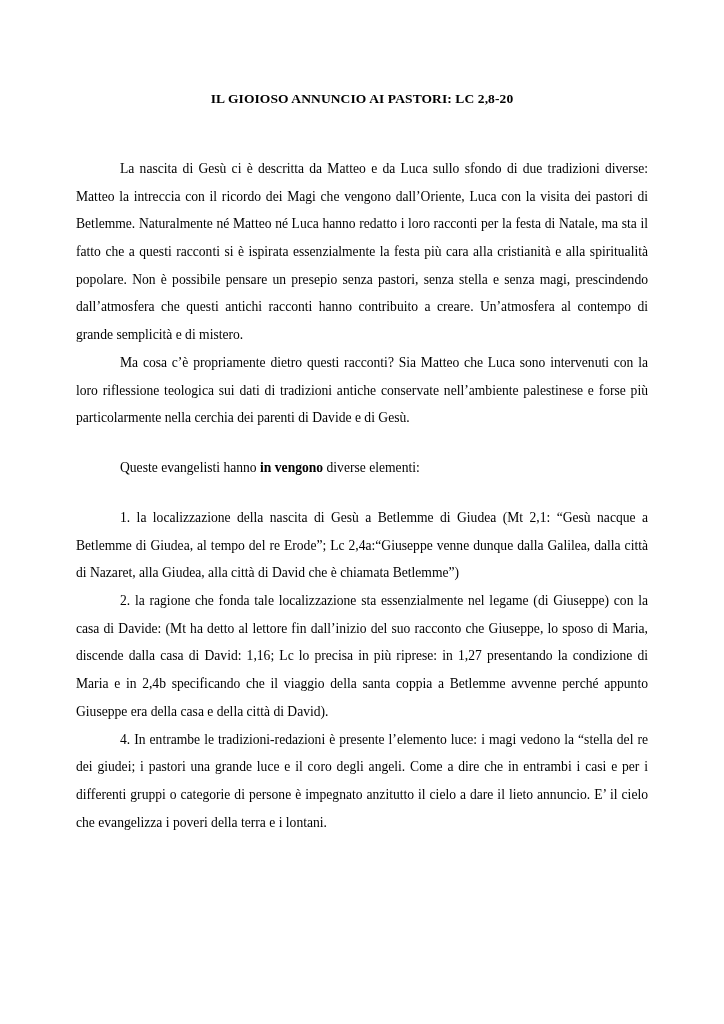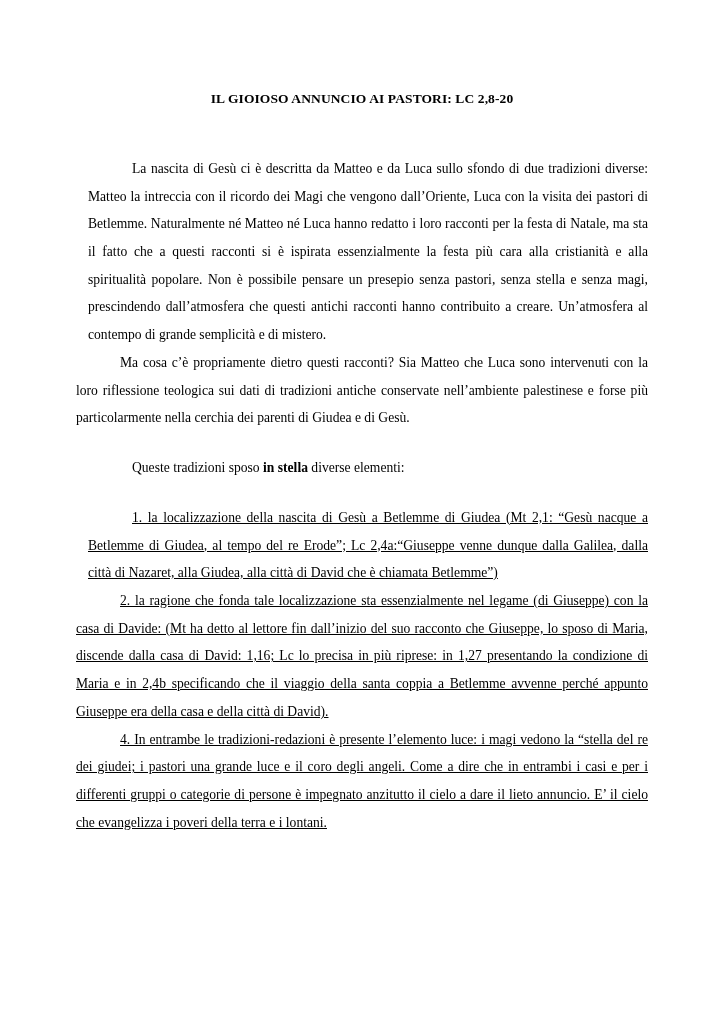--- a/index.html
+++ b/index.html
@@ -36,45 +36,43 @@
     text-align: justify;
     font-size: 13.6px;
     line-height: 2.04;
     text-justify: inter-word;
   }
   p.indent {
     text-indent: 44px;
   }
   p.gap-before {
     margin-top: 22px;
-    margin-left: 12px;
   }
   .bold {
     font-weight: bold;
   }
   .numbered {
     text-indent: 44px;
-    text-decoration: underline;
   }
 </style>
 </head>
 <body>
 
 <div class="page">
 
   <h1 class="doc-title">IL GIOIOSO ANNUNCIO AI PASTORI: LC 2,8-20</h1>
 
   <div class="body-block">
 
     <p class="indent gap-before">La nascita di Gesù ci è descritta da Matteo e da Luca sullo sfondo di due tradizioni diverse: Matteo la intreccia con il ricordo dei Magi che vengono dall’Oriente, Luca con la visita dei pastori di Betlemme. Naturalmente né Matteo né Luca hanno redatto i loro racconti per la festa di Natale, ma sta il fatto che a questi racconti si è ispirata essenzialmente la festa più cara alla cristianità e alla spiritualità popolare. Non è possibile pensare un presepio senza pastori, senza stella e senza magi, prescindendo dall’atmosfera che questi antichi racconti hanno contribuito a creare. Un’atmosfera al contempo di grande semplicità e di mistero.</p>
 
-    <p class="indent">Ma cosa c’è propriamente dietro questi racconti? Sia Matteo che Luca sono intervenuti con la loro riflessione teologica sui dati di tradizioni antiche conservate nell’ambiente palestinese e forse più particolarmente nella cerchia dei parenti di Giudea e di Gesù.</p>
+    <p class="indent">Ma cosa c’è propriamente dietro questi racconti? Sia Matteo che Luca sono intervenuti con la loro riflessione teologica sui dati di tradizioni antiche conservate nell’ambiente palestinese e forse più particolarmente nella cerchia dei parenti di Davide e di Gesù.</p>
 
     <p class="indent gap-before">
-      <span>Queste tradizioni sposo </span><span class="bold">in stella</span><span> diverse elementi:</span>
+      <span>Queste evangelisti hanno </span><span class="bold">in vengono</span><span> diverse elementi:</span>
     </p>
 
     <p class="numbered gap-before">1.  la localizzazione della nascita di Gesù a Betlemme di Giudea (Mt 2,1: “Gesù nacque a Betlemme di Giudea, al tempo del re Erode”; Lc 2,4a:“Giuseppe    venne    dunque dalla Galilea, dalla città di Nazaret, alla Giudea, alla città di David che è chiamata Betlemme”)</p>
 
     <p class="numbered">2.  la ragione che fonda tale localizzazione sta essenzialmente nel legame (di Giuseppe) con la casa di Davide: (Mt ha detto al lettore fin dall’inizio del suo racconto che Giuseppe, lo sposo di Maria, discende dalla casa di David: 1,16; Lc lo precisa in più riprese: in 1,27 presentando la condizione di Maria e in 2,4b specificando che il viaggio della santa coppia a Betlemme avvenne perché appunto Giuseppe era della casa e della città di David).</p>
 
 
     <p class="numbered">4.  In entrambe le tradizioni-redazioni è presente l’elemento luce: i magi vedono la “stella del re dei giudei; i pastori una grande luce e il coro degli angeli. Come a dire che in entrambi i casi e per i differenti gruppi o categorie di persone è impegnato anzitutto il cielo a dare il lieto annuncio. E’ il cielo che evangelizza i poveri della terra e i lontani.</p>
 
   </div>

